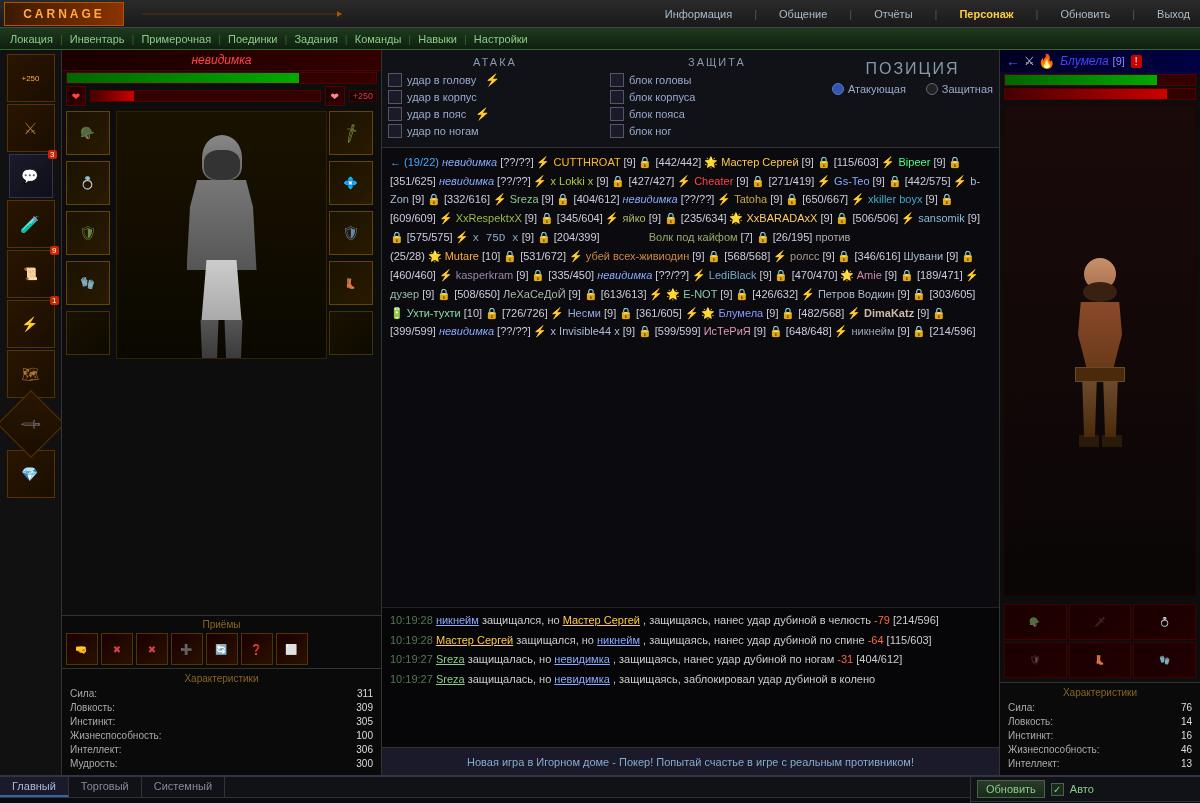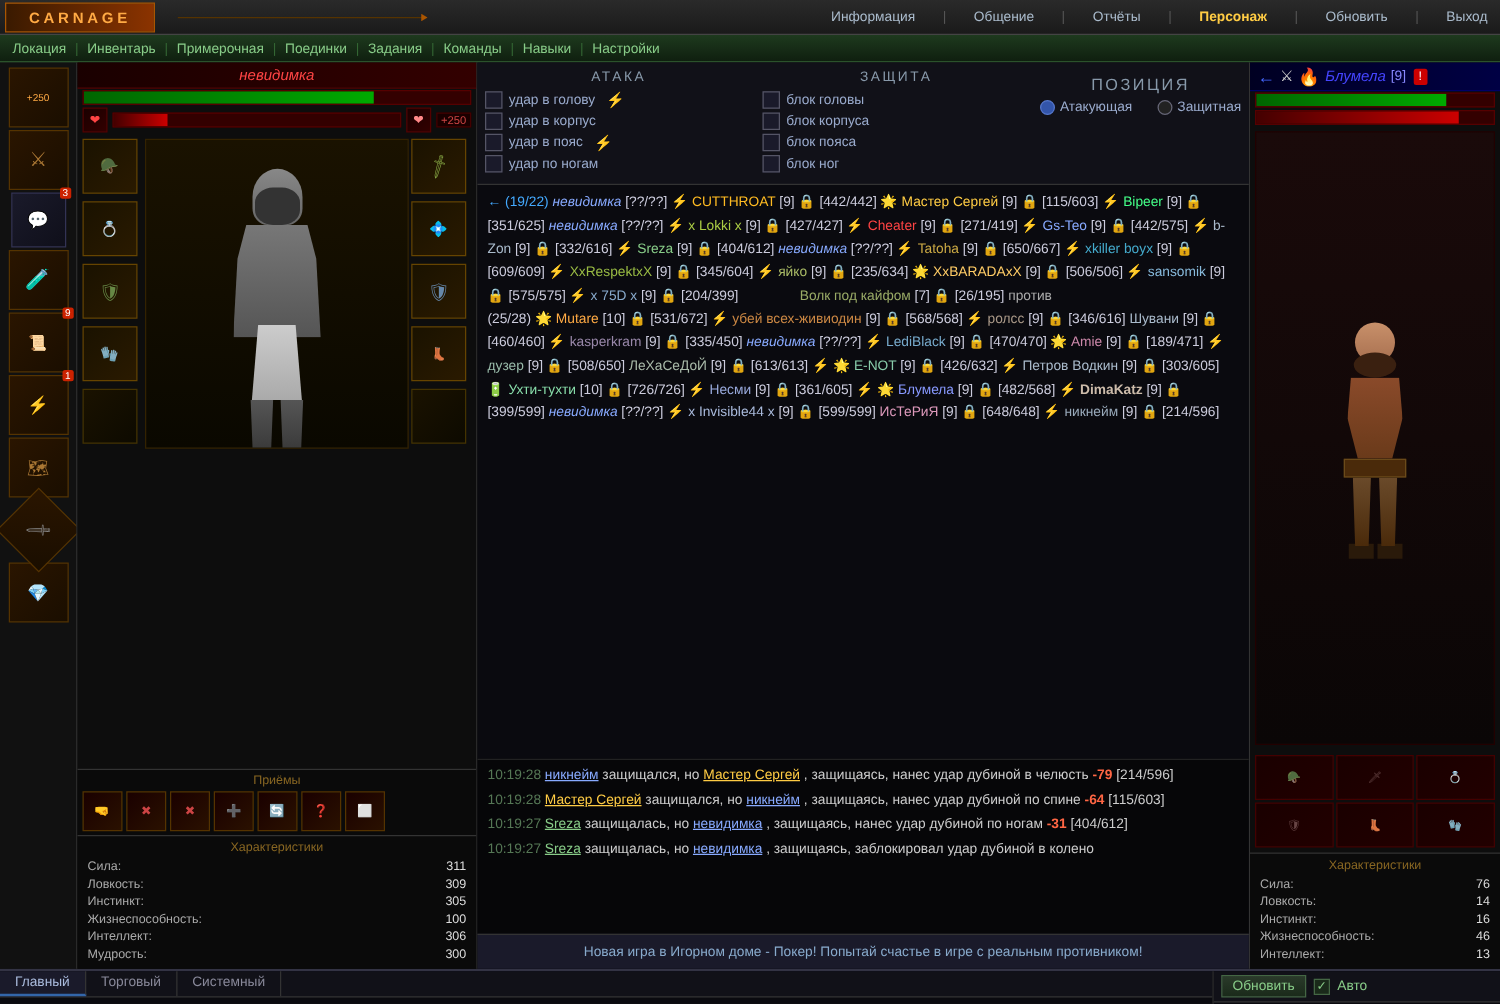--- a/index.html
+++ b/index.html
@@ -275,21 +275,21 @@
       background: #1a1a2a;
       cursor: pointer;
     }
     .combat-label { color: #99aacc; font-size: 11px; }
     .position-section {
       margin-top: 4px;
       text-align: center;
     }
     .position-title {
       color: #8899aa;
-      font-size: 13px;
+      font-size: 16px;
       letter-spacing: 2px;
       margin-bottom: 5px;
     }
     .position-options {
       display: flex;
       justify-content: center;
       gap: 20px;
     }
     .position-option {
       display: flex;
@@ -332,21 +332,21 @@
       height: 140px;
       overflow-y: auto;
       padding: 4px 8px;
       background: #060608;
       border-top: 1px solid #222;
       font-size: 11px;
     }
     .combat-msg { margin-bottom: 3px; line-height: 1.5; }
     .msg-time { color: #557755; }
     .msg-player-link { color: #88aaff; text-decoration: underline; cursor: pointer; }
-    .msg-damage { color: #ff6644; font-weight: bold; }
+    .msg-damage { color: #ff6644; font-weight: normal; }
 
     
     #enemy-area {
       width: 200px;
       background: #0d0d0d;
       display: flex;
       flex-direction: column;
     }
     #enemy-name-bar {
       display: flex;
@@ -779,21 +779,21 @@
         <span style="color:#44aacc;">xkiller boyx</span> [9] 🔒 [609/609]
         <span class="icon-lightning">⚡</span>
         <span style="color:#99bb44;">XxRespektxX</span> [9] 🔒 [345/604]
         <span class="icon-lightning">⚡</span>
         <span style="color:#aabb66;">яйко</span> [9] 🔒 [235/634]
         <span style="color:#ff9944;">🌟</span>
         <span style="color:#ffcc66;">XxBARADAxX</span> [9] 🔒 [506/506]
         <span class="icon-lightning">⚡</span>
         <span style="color:#88bbdd;">sansomik</span> [9] 🔒 [575/575]
         <span class="icon-lightning">⚡</span>
-        <span style="color:#88aacc;">x 75D x</span> [9] 🔒 [204/399]
+        <span style="color:#88aacc;font-family:Liberation Mono, monospace;">x 75D x</span> [9] 🔒 [204/399]
         <span style="color:#99aa66;padding-left:46px;">Волк под кайфом</span> [7] 🔒 [26/195]
         <span style="color:#aaa;"> против </span>
         <br>
         (25/28)
         <span style="color:#ff9944;">🌟</span>
         <span style="color:#ffaa44;">Mutare</span> [10] 🔒 [531/672]
         <span class="icon-lightning">⚡</span>
         <span style="color:#cc8844;">убей всех-живиодин</span> [9] 🔒 [568/568]
         <span class="icon-lightning">⚡</span>
         <span style="color:#aa9988;">ролсс</span> [9] 🔒 [346/616]

